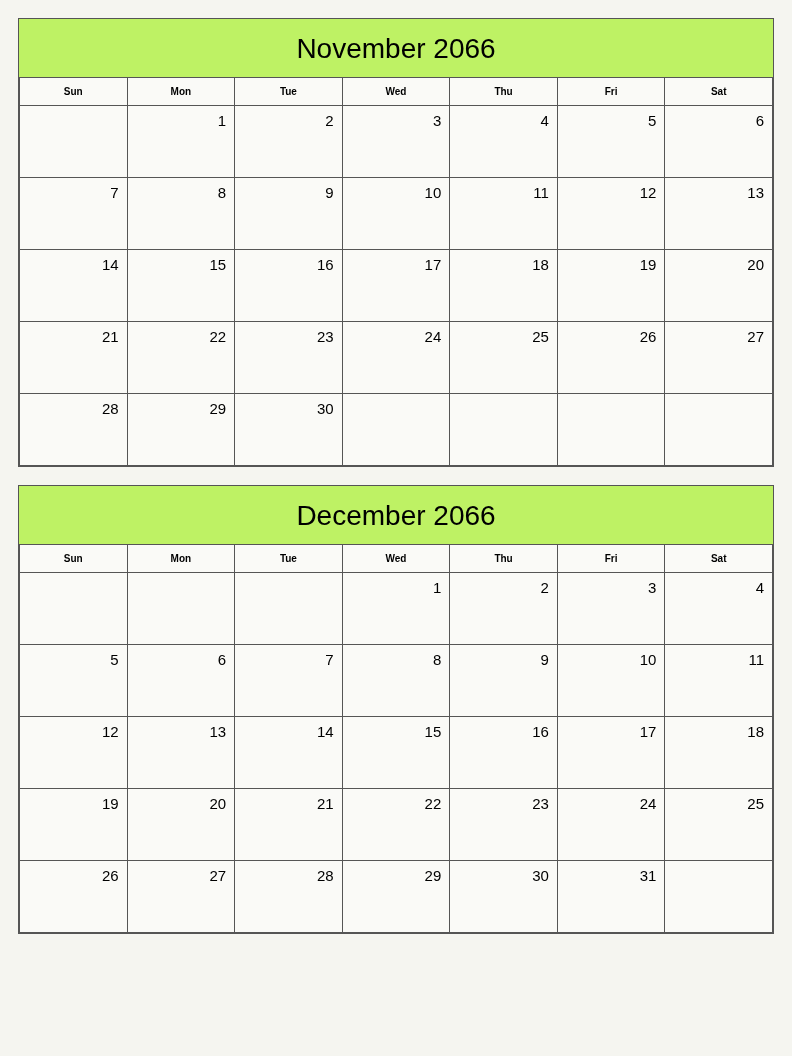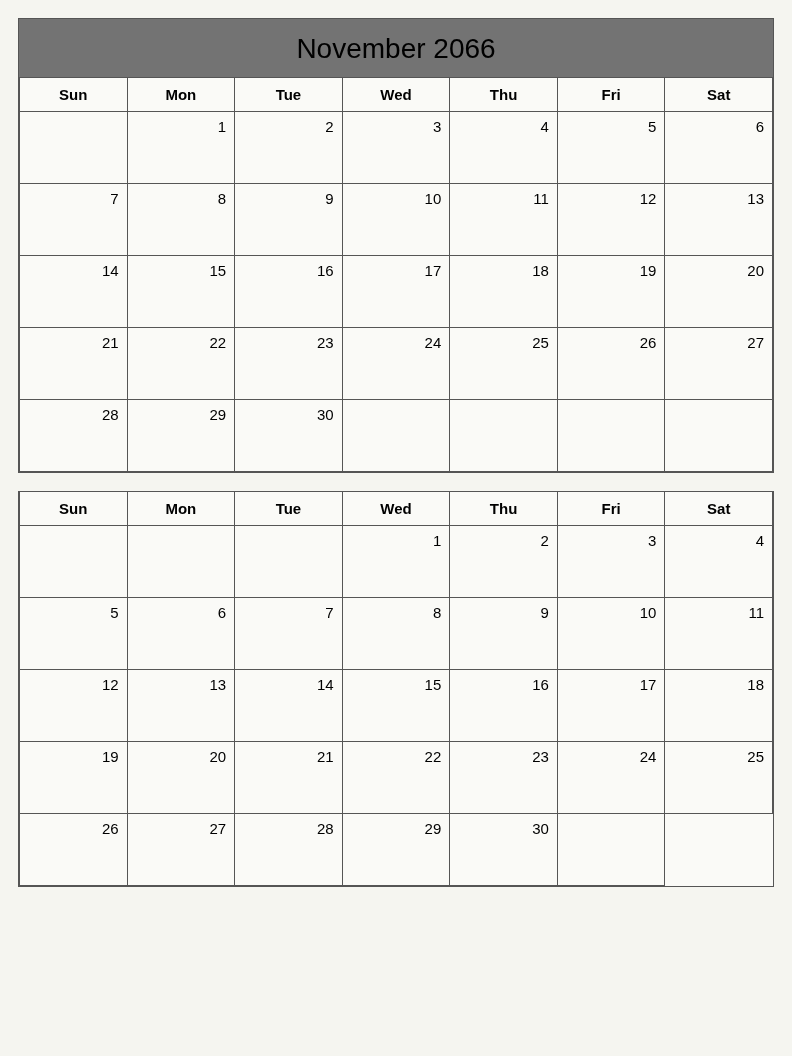--- a/index.html
+++ b/index.html
@@ -19,30 +19,30 @@
       background: #fafaf7;
       border: 1.5px solid #555;
       width: 100%;
     }
     .calendar-title {
       text-align: center;
       font-size: 28px;
       font-weight: normal;
       padding: 14px 0 12px;
       border-bottom: 1.5px solid #555;
-      background: #737373;
+      background: #bef264;
     }
     .calendar-grid {
       display: grid;
       grid-template-columns: repeat(7, 1fr);
       border-left: 1.5px solid #555;
     }
     .day-header {
       text-align: center;
-      font-size: 15px;
+      font-size: 10px;
       font-weight: bold;
       padding: 8px 0;
       border-right: 1.5px solid #555;
       border-bottom: 1.5px solid #555;
       background: #fafaf7;
     }
     .day-cell {
       border-right: 1.5px solid #555;
       border-bottom: 1.5px solid #555;
       min-height: 72px;
@@ -115,20 +115,21 @@
       <div class="day-cell">29</div>
       <div class="day-cell">30</div>
       <div class="day-cell empty"></div>
       <div class="day-cell empty"></div>
       <div class="day-cell empty"></div>
       <div class="day-cell empty"></div>
     </div>
   </div>
 
   <div class="calendar">
+    <div class="calendar-title">December 2066</div>
     <div class="calendar-grid">
 
       <div class="day-header">Sun</div>
       <div class="day-header">Mon</div>
       <div class="day-header">Tue</div>
       <div class="day-header">Wed</div>
       <div class="day-header">Thu</div>
       <div class="day-header">Fri</div>
       <div class="day-header">Sat</div>
 
@@ -162,17 +163,18 @@
       <div class="day-cell">22</div>
       <div class="day-cell">23</div>
       <div class="day-cell">24</div>
       <div class="day-cell">25</div>
 
       <div class="day-cell">26</div>
       <div class="day-cell">27</div>
       <div class="day-cell">28</div>
       <div class="day-cell">29</div>
       <div class="day-cell">30</div>
+      <div class="day-cell">31</div>
       <div class="day-cell empty"></div>
     </div>
   </div>
 
 </div>
 
 </body></html>

